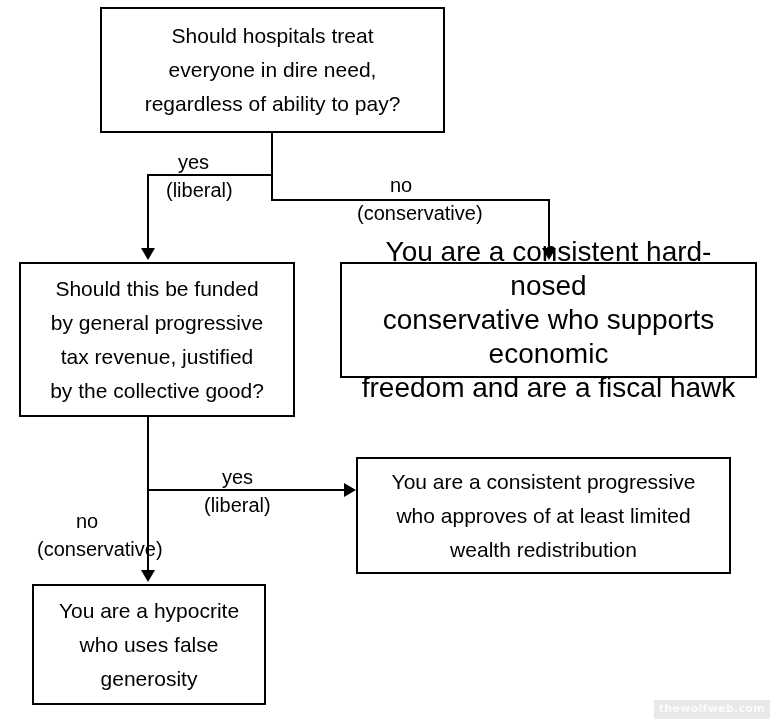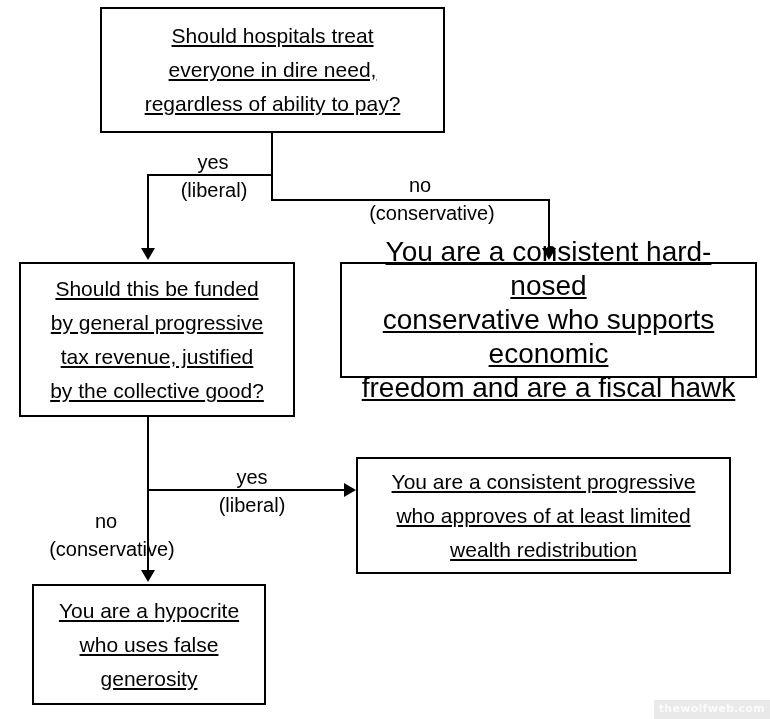--- a/index.html
+++ b/index.html
@@ -20,21 +20,20 @@
     position: absolute;
     box-sizing: border-box;
     border: 2px solid #000000;
     background: #ffffff;
     display: flex;
     align-items: center;
     justify-content: center;
     text-align: center;
     color: #000000;
     z-index: 2;
-    text-decoration: underline;
   }
   .node .node-text {
     display: block;
     width: 100%;
     padding: 0 6px;
     white-space: pre-line;
   }
   
   #node-root       { left: 100px; top: 7px;   width: 345px; height: 126px; font-size: 21px; line-height: 34px; }
   #node-funding    { left: 10px;  top: 262px; width: 276px; height: 155px; font-size: 21px; line-height: 34px; margin-left: 9px; }
@@ -69,21 +68,21 @@
     border-left: 12px solid #000000;
   }
 
   
   .edge-label {
     position: absolute;
     color: #000000;
     font-size: 20px;
     line-height: 26px;
     white-space: nowrap;
-    text-align: center;
+    text-align: left;
     z-index: 3;
     background: transparent;
   }
 
   
   #watermark {
     position: absolute;
     right: 0px;
     bottom: 0px;
     padding: 2px 5px 3px 5px;

